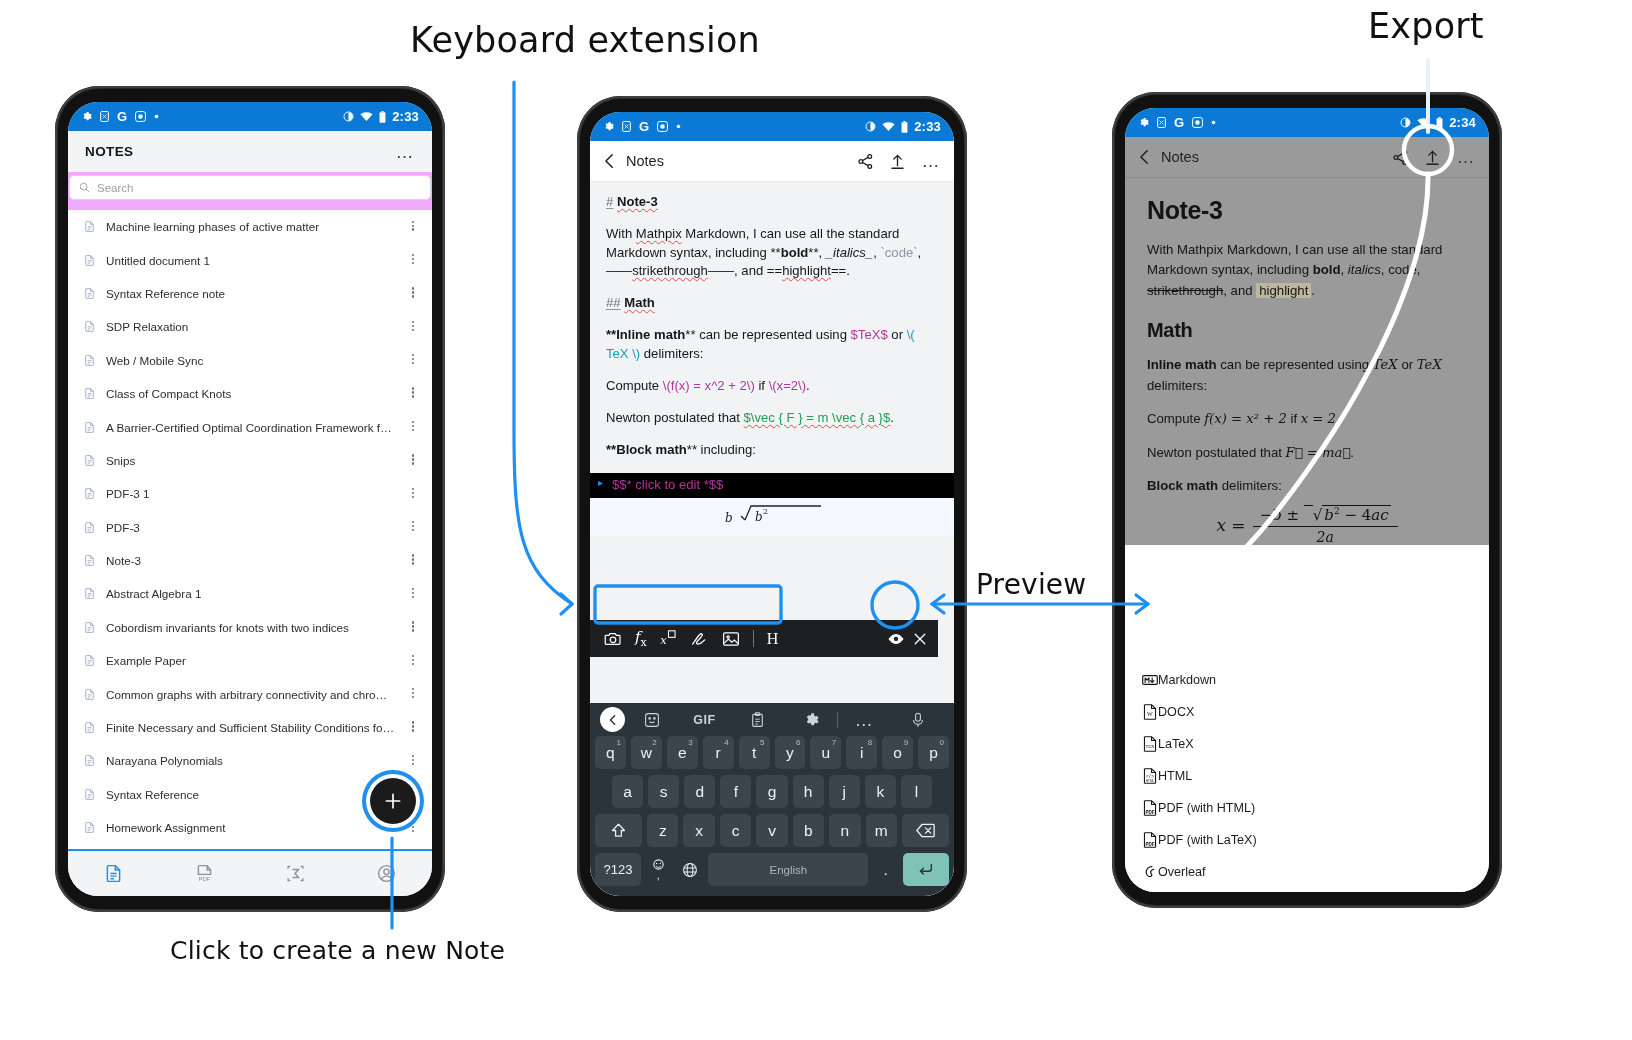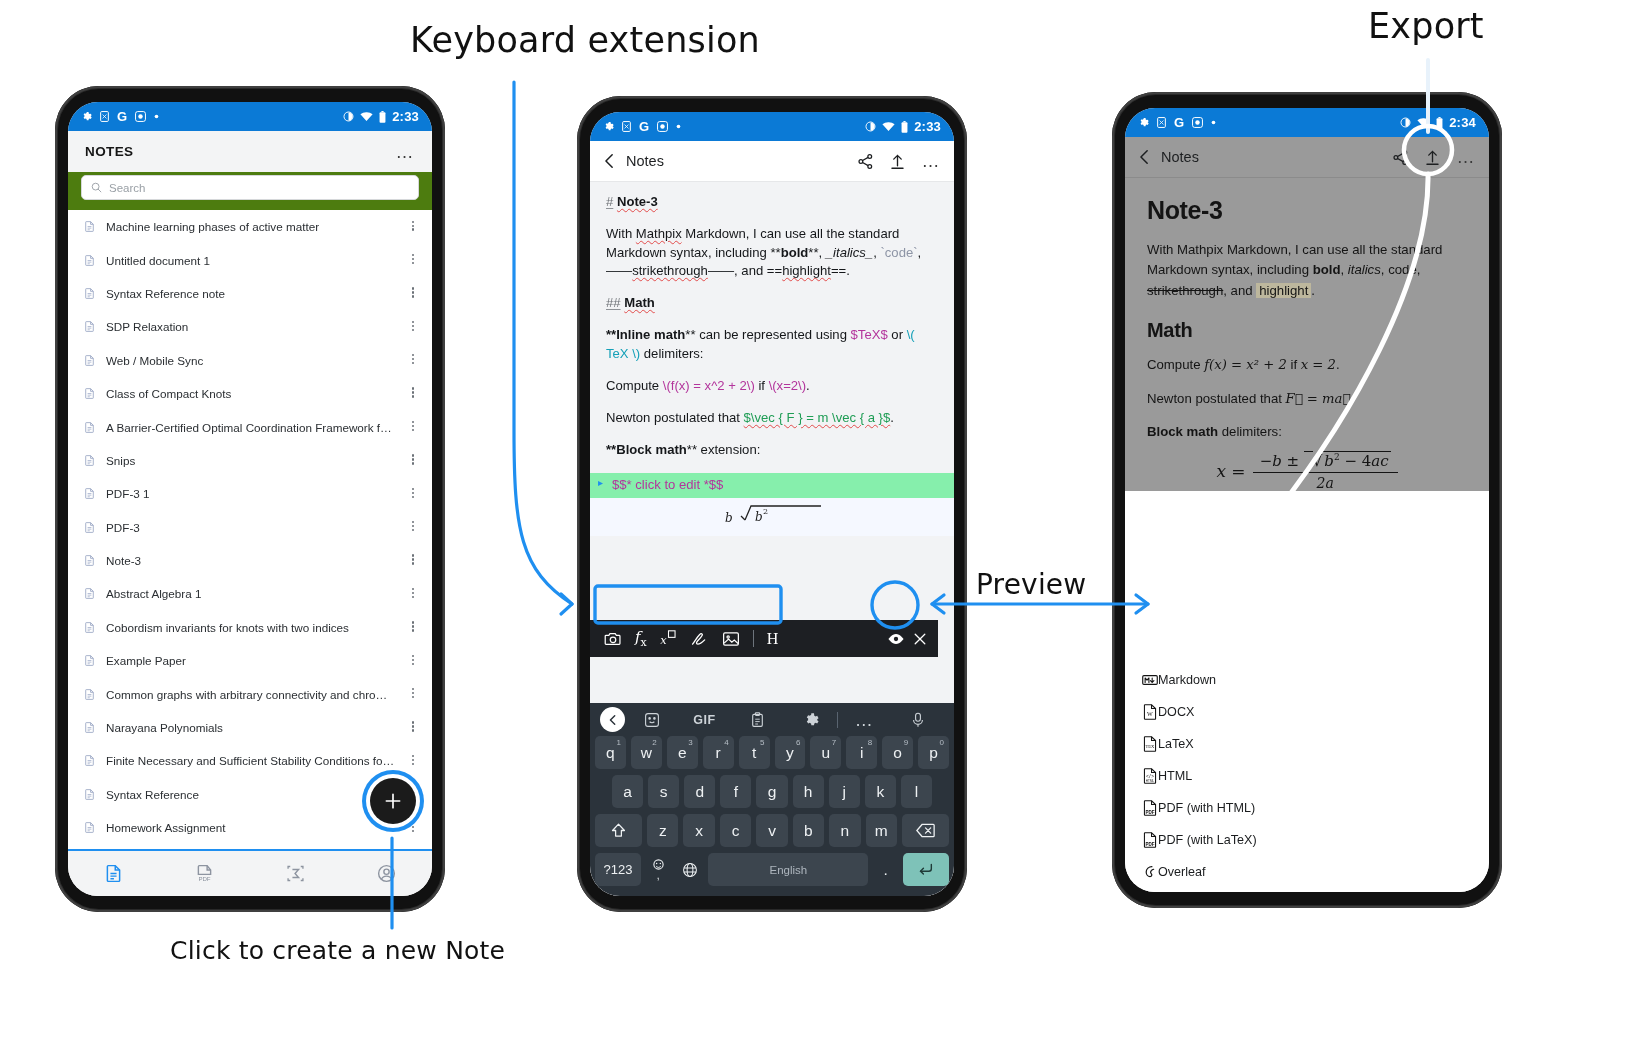--- a/index.html
+++ b/index.html
@@ -71,21 +71,21 @@
   
   .p1-top {
     background:#f3f4f5;
     height:41px;
     display:flex; align-items:center; justify-content:space-between;
     padding: 0 17px;
   }
   .p1-title{ font-size:13.5px; font-weight:700; color:#161616; letter-spacing:.4px; }
   .dots-h { letter-spacing:1.6px; font-size:18px; color:#3a3a3a; line-height:1; }
 
-  .p1-searchwrap{ background:#4d7c0f; padding: 3px 13px 10px; }
+  .p1-searchwrap{ background:#f0abfc; padding: 3px 1px 10px; }
   .p1-search{
     height:25px; border:1px solid #d6d8da; border-radius:5px;
     background:#ffffff; display:flex; align-items:center; gap:7px;
     padding: 0 9px;
   }
   .p1-search span{ font-size:11.5px; color:#9aa0a6; }
 
   .notelist{ background:#ffffff; }
   .note-row{
     height:33.4px;
@@ -148,21 +148,21 @@
   .bold{ font-weight:700; }
   .ital{ font-style:italic; }
   .code{ color:#8e95a6; }
   .mg{ color:#b3359c; }          
   .tl{ color:#15a0b8; }          
   .gn{ color:#1f9d55; }          
   .strike-line{ text-decoration: line-through; }
 
   .block-math-line{
     margin: 0 -16px;
-    background:#86efac;
+    background:#000000;
     padding: 3px 16px 3px 22px;
     position:relative;
     color:#b3359c;
     font-size:13.1px;
   }
   .block-math-line::before{
     content:"\25B8"; position:absolute; left:8px; top:3px; color:#1f8ff0; font-size:10px;
   }
   .block-render{
     margin:0 -16px; background:#f5f8ff; padding:4px 16px 8px 16px;
@@ -540,36 +540,36 @@
             </span>
           </div>
           <div class="note-row">
             <span style="display:inline-flex;flex:none;">
               <svg width="13" height="13" viewBox="0 0 24 24" fill="none" stroke="#9aa7c4" stroke-width="1.6">
                 <path d="M14 3H6a1 1 0 00-1 1v16a1 1 0 001 1h12a1 1 0 001-1V8z"></path>
                 <path d="M14 3v5h5"></path>
                 <path d="M8.5 12h7M8.5 15h7M8.5 18h4" stroke-width="1.3"></path>
               </svg>
             </span>
+            <span class="note-name">Finite Necessary and Sufficient Stability Conditions fo…</span>
+            <span class="kebab">
+              <i></i>
+              <i></i>
+              <i></i>
+            </span>
+          </div>
+          <div class="note-row">
+            <span style="display:inline-flex;flex:none;">
+              <svg width="13" height="13" viewBox="0 0 24 24" fill="none" stroke="#9aa7c4" stroke-width="1.6">
+                <path d="M14 3H6a1 1 0 00-1 1v16a1 1 0 001 1h12a1 1 0 001-1V8z"></path>
+                <path d="M14 3v5h5"></path>
+                <path d="M8.5 12h7M8.5 15h7M8.5 18h4" stroke-width="1.3"></path>
+              </svg>
+            </span>
             <span class="note-name">Narayana Polynomials</span>
-            <span class="kebab">
-              <i></i>
-              <i></i>
-              <i></i>
-            </span>
-          </div>
-          <div class="note-row">
-            <span style="display:inline-flex;flex:none;">
-              <svg width="13" height="13" viewBox="0 0 24 24" fill="none" stroke="#9aa7c4" stroke-width="1.6">
-                <path d="M14 3H6a1 1 0 00-1 1v16a1 1 0 001 1h12a1 1 0 001-1V8z"></path>
-                <path d="M14 3v5h5"></path>
-                <path d="M8.5 12h7M8.5 15h7M8.5 18h4" stroke-width="1.3"></path>
-              </svg>
-            </span>
-            <span class="note-name">Finite Necessary and Sufficient Stability Conditions fo…</span>
             <span class="kebab">
               <i></i>
               <i></i>
               <i></i>
             </span>
           </div>
           <div class="note-row">
             <span style="display:inline-flex;flex:none;">
               <svg width="13" height="13" viewBox="0 0 24 24" fill="none" stroke="#9aa7c4" stroke-width="1.6">
                 <path d="M14 3H6a1 1 0 00-1 1v16a1 1 0 001 1h12a1 1 0 001-1V8z"></path>
@@ -730,21 +730,21 @@
           <span class="md-hash u-plain">##</span>
           <span class="bold u-wavy">Math</span>
         </p>
 
         <p><span class="bold">**</span><span class="bold">Inline math</span><span class="bold" style="font-weight:400">** can be represented using </span><span class="mg">$TeX$</span><span> or </span><span class="tl">\( TeX \)</span><span> delimiters:</span></p>
 
         <p><span>Compute </span><span class="mg">\(f(x) = x^2 + 2\)</span><span> if </span><span class="mg">\(x=2\)</span><span>.</span></p>
 
         <p><span>Newton postulated that </span><span class="gn u-wavy">$\vec { F } = m \vec { a }$</span><span>.</span></p>
 
-        <p><span class="bold">**</span><span class="bold">Block math</span><span>** extension:</span></p>
+        <p><span class="bold">**</span><span class="bold">Block math</span><span>** including:</span></p>
 
         <div class="block-math-line">
           <span class="mg">$$* click to edit *$$</span>
         </div>
         <div class="block-render">
           <svg width="110" height="26" viewBox="0 0 110 26">
             <path d="M28 18 L34 4 L104 4" fill="none" stroke="#222" stroke-width="1.3"></path>
             <path d="M24 14 L28 18" fill="none" stroke="#222" stroke-width="1.3"></path>
             <text x="8" y="20" font-size="12" font-family="DejaVu Serif" font-style="italic" fill="#222">b</text>
             <text x="38" y="19" font-size="12" font-family="DejaVu Serif" font-style="italic" fill="#222">b</text>
@@ -989,20 +989,21 @@
           <span class="dots-h">…</span>
         </div>
       </div>
 
       <div class="pv-body">
         <div class="pv-h1">Note-3</div>
         <div class="pv-p"><span>With Mathpix Markdown, I can use all the standard Markdown syntax, including </span><span class="bold">bold</span><span>, </span><span class="ital">italics</span><span>, code, </span><span class="strike-line">strikethrough</span><span>, and </span><span class="pv-hl">highlight</span><span>.</span></div>
 
         <div class="pv-h2">Math</div>
 
+        <div class="pv-p"><span class="bold">Inline math</span><span> can be represented using </span><span class="mathit">TeX</span><span> or </span><span class="mathit">TeX</span><span> delimiters:</span></div>
 
         <div class="pv-p"><span>Compute </span><span class="mathit">f(x) = x² + 2</span><span> if </span><span class="mathit">x = 2</span><span>.</span></div>
 
         <div class="pv-p"><span>Newton postulated that </span><span class="mathit">F⃗ = ma⃗</span><span>.</span></div>
 
         <div class="pv-p" style="margin-bottom:8px;"><span class="bold">Block math</span><span> delimiters:</span></div>
 
         <div style="display:flex;justify-content:center;align-items:center;gap:7px;margin-top:4px;">
           <span class="mathit" style="font-size:17px;">x =</span>
           <span style="display:inline-block;text-align:center;">

